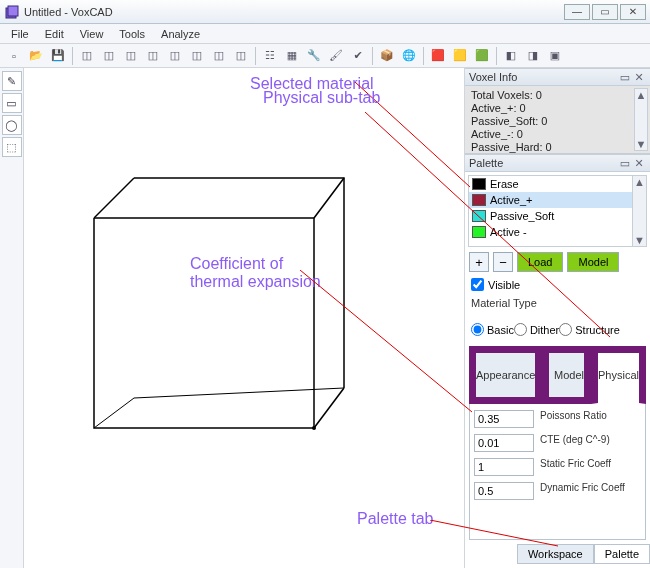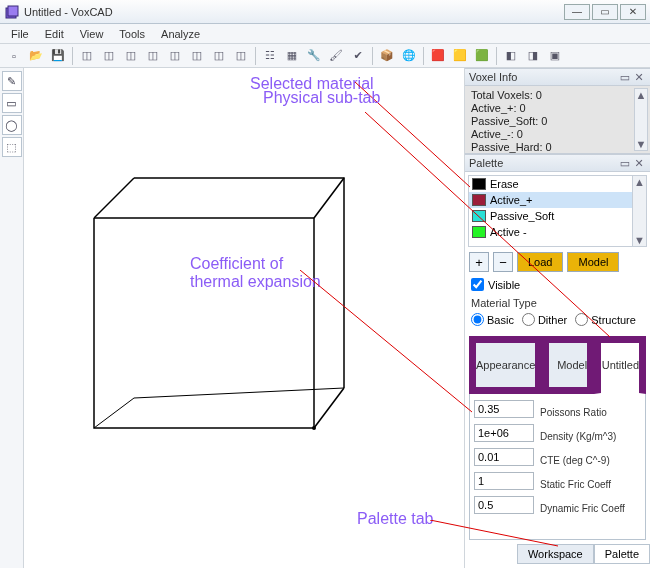--- a/index.html
+++ b/index.html
@@ -27,31 +27,31 @@
 .voxel-info-body .line { color:#222; line-height: 13px; }
 .mini-scroll { position:absolute; right:2px; top:2px; bottom:2px; width:14px; background:#eef1f5; border:1px solid #c6ced8; display:flex;flex-direction:column;justify-content:space-between;align-items:center;font-size:8px;color:#667;}
 .palette-body { background:#fff; display:flex; flex-direction:column; flex:1; }
 .mat-list { height: 72px; border:1px solid #c6ced8; margin:3px; position:relative; overflow:hidden; background:#fff;}
 .mat-row { display:flex; align-items:center; height:16px; padding-left:3px; gap:4px;}
 .mat-row.sel { background:#cde3f8; }
 .swatch { width:14px; height:12px; border:1px solid #555; }
 .mat-scroll { position:absolute; right:0; top:0; bottom:0; width:14px; background:#eef1f5; border-left:1px solid #c6ced8;display:flex;flex-direction:column;justify-content:space-between;align-items:center;font-size:8px;color:#667;}
 .mat-btns { display:flex; gap:4px; margin:2px 4px; align-items:center;}
 .sq-btn { width:20px;height:20px;border:1px solid #9ab; background:#eef4fa; display:flex;align-items:center;justify-content:center;font-size:13px;}
-.pill-btn { height:20px; padding:0 10px; border:1px solid #9ab; background:#eab308; display:flex;align-items:center;}
+.pill-btn { height:20px; padding:0 10px; border:1px solid #9ab; background:#84cc16; display:flex;align-items:center;}
 .vis-row { display:flex;align-items:center;gap:4px;margin:4px 6px;}
 .vis-row input { margin:0; }
 .mtype-lbl { margin:2px 6px 0 6px; color:#333;}
-.radio-row { display:flex; gap:8px; margin:4px 6px 6px 6px; align-items:flex-end;}
+.radio-row { display:flex; margin:14px 6px 6px 6px; align-items:flex-end;}
 .radio-row label { display:flex;align-items:center;gap:3px;}
 .sub-tabs { display:flex; margin:4px 4px 0 4px; }
 .sub-tab { flex:1; text-align:right; padding:16px 0; border:7px solid #701a75; background:#e6ecf3; color:#333;}
 .sub-tab.active { background:#fff; border-bottom:1px solid #fff; font-weight:normal;}
 .props-panel { border:1px solid #b8c4d0; border-top:none; margin:0 4px 4px 4px; background:#fff; padding:6px 4px; flex:1;}
-.prop-row { display:flex; align-items:flex-end; gap:6px; margin-bottom:6px;}
+.prop-row { display:flex; align-items:flex-start; gap:6px; margin-bottom:6px;}
 .prop-row input { width:60px; height:18px; border:1px solid #aeb8c2; padding:0 3px; font-size:11px;}
 .prop-row .plabel { color:#333; font-size:10px;}
 .bottom-tabs { display:flex; justify-content:flex-end; margin-left:30px; margin-top:auto; padding-bottom:4px;}
 .btab { padding:3px 10px; border:1px solid #b8c4d0; background:#e6ecf3; }
 .btab.active { background:#fff; }
 
 .anno { position:absolute; color:#8b5cf6; font-size:16px; font-weight:normal; pointer-events:none; }
 .anno-line { position:absolute; pointer-events:none; }
 </style>
 </head>
@@ -209,31 +209,27 @@
           </label>
         <label>
             <input type="radio" name="mt" style="">
             <span>Structure</span>
           </label>
       </div>
 
       <div class="sub-tabs">
         <div class="sub-tab">Appearance</div>
         <div class="sub-tab">Model</div>
-        <div class="sub-tab active">Untitled</div>
+        <div class="sub-tab active">Physical</div>
       </div>
 
       <div class="props-panel">
         <div class="prop-row">
           <input value="0.35" style="">
           <span class="plabel">Poissons Ratio</span>
-        </div>
-        <div class="prop-row">
-          <input value="1e+06" style="">
-          <span class="plabel">Density (Kg/m^3)</span>
         </div>
         <div class="prop-row">
           <input value="0.01" style="">
           <span class="plabel">CTE (deg C^-9)</span>
         </div>
         <div class="prop-row">
           <input value="1" style="">
           <span class="plabel">Static Fric Coeff</span>
         </div>
         <div class="prop-row">

